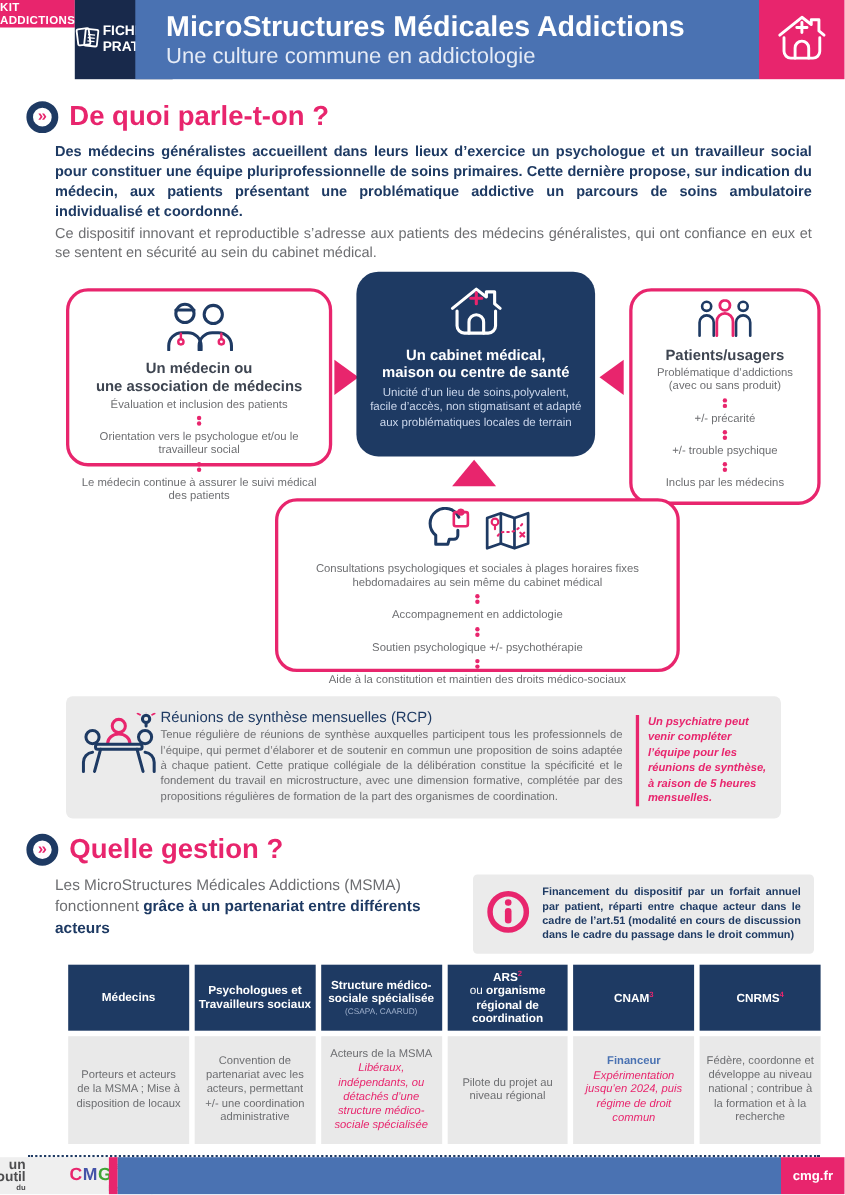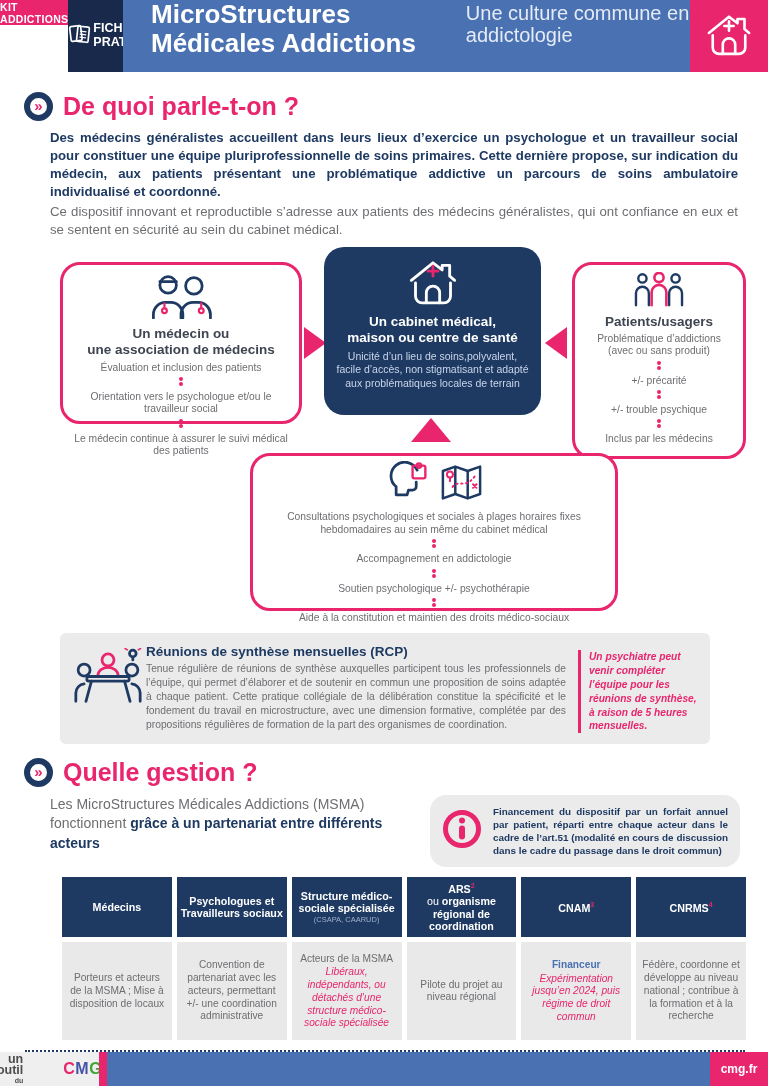--- a/index.html
+++ b/index.html
@@ -7,21 +7,21 @@
   body{font-family:"Liberation Sans",sans-serif;-webkit-font-smoothing:antialiased}
   .page{position:relative;width:768px;height:1086px;background:#fff;overflow:hidden}
 
   
   .header{display:flex;height:72px}
   .hdr-left{width:123px;display:flex;flex-direction:row}
   .kit{height:25px;background:#E8256D;color:#fff;font-size:10.5px;font-weight:bold;
        display:flex;align-items:center;justify-content:center;letter-spacing:.3px}
   .badge{flex:1;background:#18294B;display:flex;align-items:center;justify-content:center;gap:1px;color:#fff}
   .badge-label{font-size:12.5px;font-weight:bold;line-height:1.1}
-  .hdr-mid{flex:1;background:#4A72B2;color:#fff;display:flex;flex-direction:row;justify-content:center;padding-left:28px}
+  .hdr-mid{flex:1;background:#4A72B2;color:#fff;display:flex;flex-direction:column;justify-content:center;padding-left:28px}
   .hdr-title{font-size:26px;font-weight:bold;line-height:1.1}
   .hdr-sub{font-size:20px;color:#E5EBF6;line-height:1.1;margin-top:2px}
   .hdr-house{width:78px;background:#E8256D;display:flex;align-items:center;justify-content:center}
 
   
   .sec-head{display:flex;align-items:center;gap:10px;margin:20px 0 8px 24px}
   .ring{width:29px;height:29px;border:6px solid #1E3A63;border-radius:50%;
         display:flex;align-items:center;justify-content:center;
         color:#E8256D;font-weight:bold;font-size:15px;line-height:1;padding-bottom:3px}
   .sec-title{font-size:25px;font-weight:bold;color:#E8256D}
@@ -51,30 +51,30 @@
          border-top:16px solid transparent;border-bottom:16px solid transparent;border-left:22px solid #E8256D}
   .arr-l{position:absolute;left:545px;top:80px;width:0;height:0;
          border-top:16px solid transparent;border-bottom:16px solid transparent;border-right:22px solid #E8256D}
   .arr-u{position:absolute;left:411px;top:171px;width:0;height:0;
          border-left:20px solid transparent;border-right:20px solid transparent;border-bottom:24px solid #E8256D}
 
   
   .rcp{display:flex;align-items:flex-start;margin:16px 58px 0 60px;background:#EBEBEB;border-radius:6px;padding:11px 12px 11px 10px}
   .rcp-iconwrap{flex:0 0 76px;display:flex;justify-content:center;padding-top:4px}
   .rcp-main{flex:1;padding-right:12px}
-  .rcp-title{font-size:13.5px;font-weight:bold;color:#1E3A63;margin-bottom:3px}
+  .rcp-title{font-size:13.5px;font-weight:normal;color:#1E3A63;margin-bottom:3px}
   .rcp-body{font-size:10.3px;color:#6D6E71;line-height:1.36;text-align:justify}
   .rcp-note{flex:0 0 120px;border-left:3px solid #E8256D;padding-left:8px;margin-top:6px;
             font-size:10.2px;font-style:italic;font-weight:bold;color:#E8256D;line-height:1.35}
 
   
   .gestion{display:flex;margin:2px 28px 0 50px;gap:22px;align-items:flex-start}
   .gestion-text{width:358px;font-size:14px;color:#6D6E71;line-height:1.38}
   .gestion-text b{color:#1E3A63}
-  .infobox{flex:1;background:#EBEBEB;border-radius:16px;display:flex;align-items:center;gap:11px;padding:10px 12px}
+  .infobox{flex:1;background:#EBEBEB;border-radius:4px;display:flex;align-items:center;gap:11px;padding:10px 12px}
   .info-text{font-size:9.9px;font-weight:bold;color:#1E3A63;line-height:1.32;text-align:justify}
 
   
   .tbl{margin:10px 22px 0 62px;display:grid;grid-template-columns:repeat(6,1fr);gap:5px}
   .th{background:#1E3A63;color:#fff;height:60px;display:flex;flex-direction:column;align-items:center;
       justify-content:center;text-align:center;font-size:10.7px;font-weight:bold;line-height:1.18;padding:2px 3px}
   .th sup{color:#E8256D;font-size:7px;font-weight:bold}
   .th .sub{font-size:7.5px;color:#9FB0CC;font-weight:normal;margin-top:1px}
   .th .light{font-weight:normal}
   .td{background:#E9E9E9;min-height:98px;display:flex;flex-direction:column;align-items:center;

